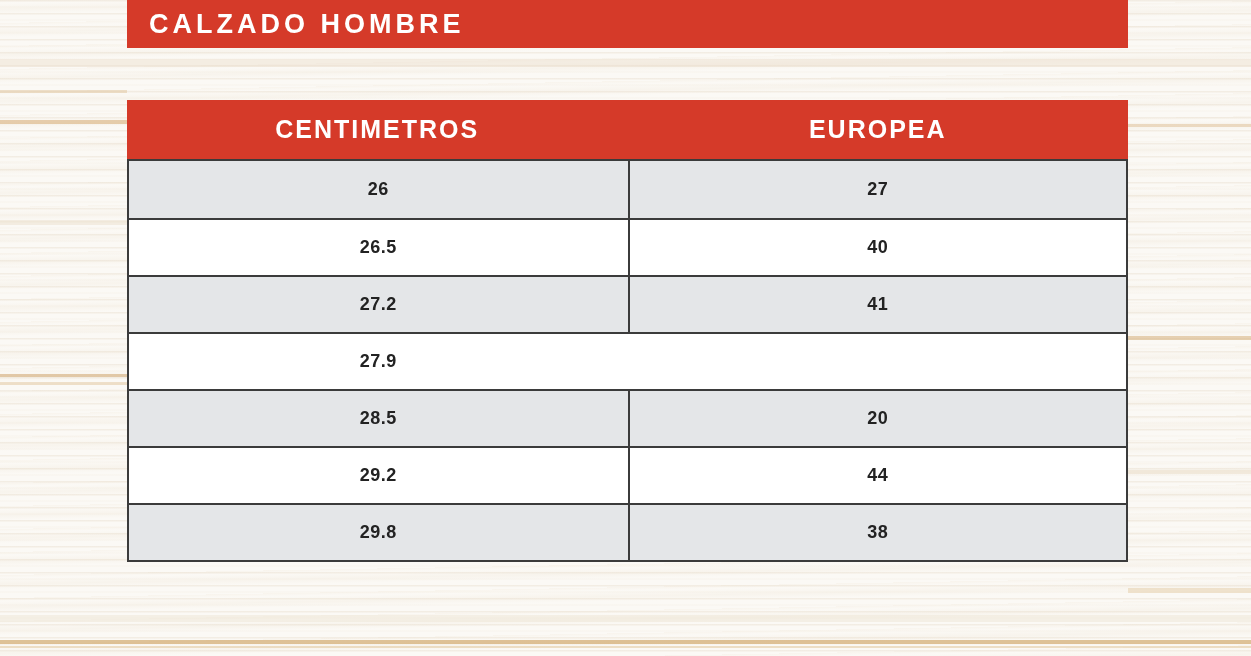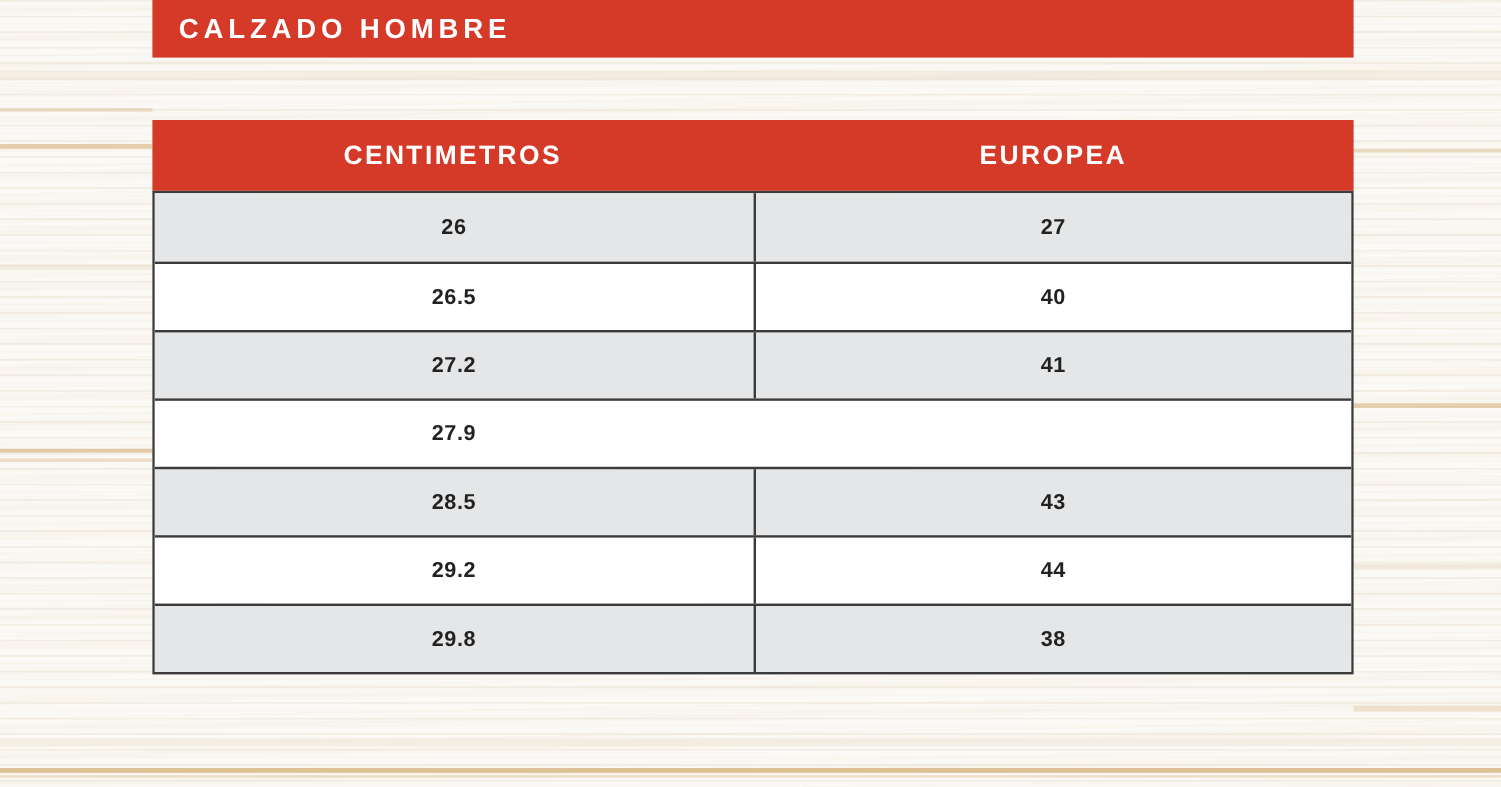--- a/index.html
+++ b/index.html
@@ -43,21 +43,21 @@
     position: absolute;
     left: 127px; top: 0;
     width: 1001px; height: 48px;
     background: #D53A29;
     display: flex;
     align-items: center;
     padding-left: 22px;
   }
   .banner-title {
     color: #FFFFFF;
-    font-size: 23px;
+    font-size: 27px;
     font-weight: bold;
     letter-spacing: 4px;
   }
 
   .chart {
     position: absolute;
     left: 127px; top: 100px;
     width: 1001px;
   }
   .chart-title-band {
@@ -77,21 +77,21 @@
     height: 59px;
     background: #D53A29;
     display: flex;
   }
   .head-cell {
     width: 50%;
     display: flex;
     align-items: center;
     justify-content: center;
     color: #FFFFFF;
-    font-size: 22px;
+    font-size: 25px;
     font-weight: bold;
     letter-spacing: 2px;
   }
   .tbody {
     border: 2px solid #3B3B3B;
   }
   .trow {
     display: flex;
     height: 57px;
   }
@@ -152,21 +152,21 @@
       </div>
       <div class="trow">
         <div class="tcell">27.2</div>
         <div class="tcell">41</div>
       </div>
       <div class="trow">
         <div class="tcell">27.9</div>
       </div>
       <div class="trow">
         <div class="tcell">28.5</div>
-        <div class="tcell">43</div>
+        <div class="tcell">20</div>
       </div>
       <div class="trow">
         <div class="tcell">29.2</div>
         <div class="tcell">44</div>
       </div>
       <div class="trow">
         <div class="tcell">29.8</div>
         <div class="tcell">38</div>
       </div>
     </div>

